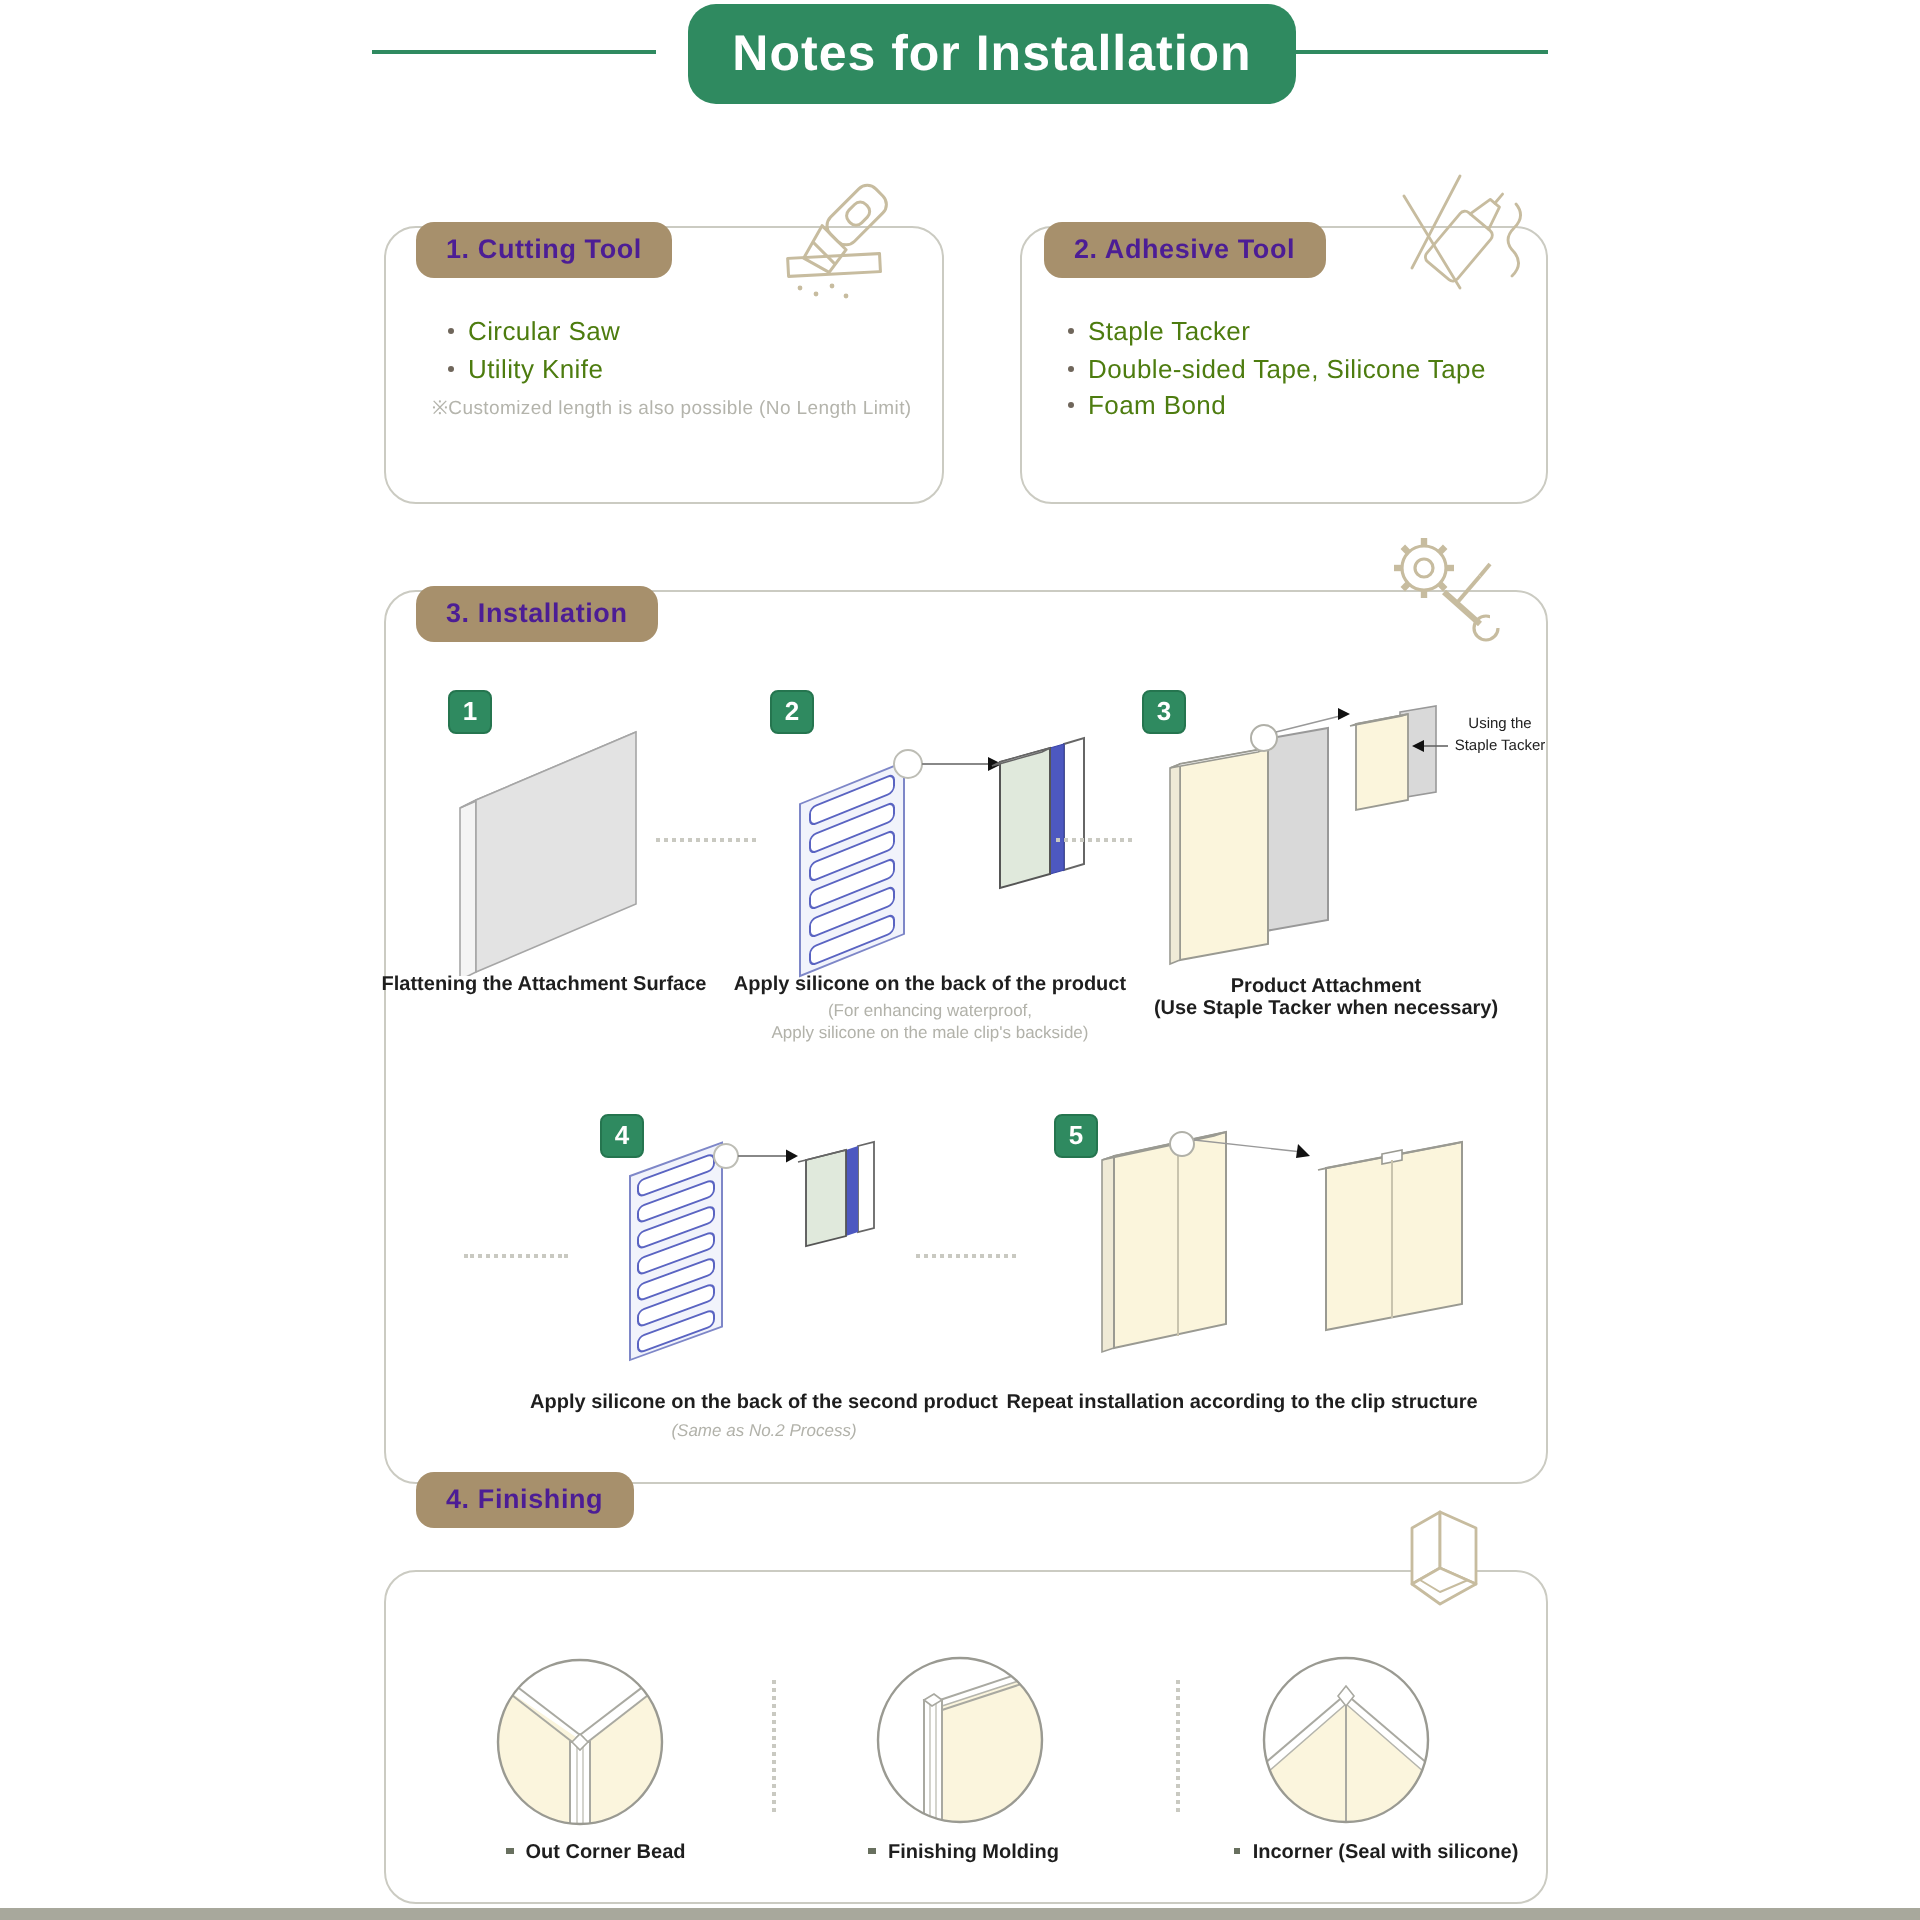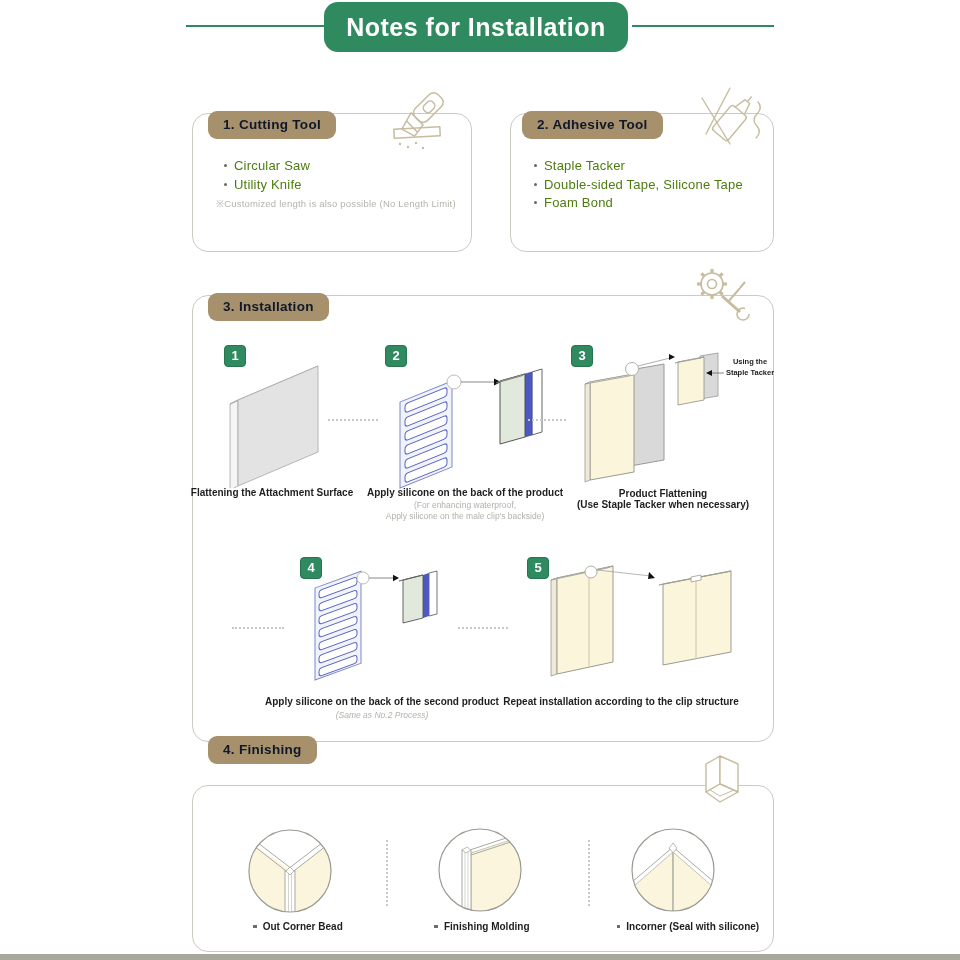--- a/index.html
+++ b/index.html
@@ -1,42 +1,42 @@
 <!DOCTYPE html>
 <html><head>
 <meta charset="utf-8">
 <style>
   html,body{margin:0;padding:0;background:#fff;}
   .page{position:relative;width:960px;height:960px;background:#fff;overflow:hidden;
         font-family:"Liberation Sans",sans-serif;color:#1b1b1b;}
   
   .hline{position:absolute;height:2px;background:#2f8a60;top:25px;}
-  .header-pill{position:absolute;left:324px;top:2px;width:304px;height:50px;background:#2f8a60;
+  .header-pill{position:absolute;left:344px;top:2px;width:304px;height:50px;background:#2f8a60;
         border-radius:14px;color:#fff;font-weight:bold;font-size:25px;letter-spacing:.5px;
         display:flex;align-items:center;justify-content:center;}
   
   .panel{position:absolute;border:1.5px solid #cbcbc2;border-radius:16px;background:#fff;}
-  .sec-label{position:absolute;background:#a7906c;color:#0f172a;font-weight:bold;font-size:13.5px;
+  .sec-label{position:absolute;background:#a7906c;color:#4c1d95;font-weight:bold;font-size:13.5px;
         height:28px;line-height:28px;padding:0 15px;border-radius:9px;letter-spacing:.3px;}
   
   .tool-list{position:absolute;list-style:none;margin:0;padding:0;}
   .tool-item{font-size:13px;font-weight:normal;line-height:18.5px;color:#4d7c0f;letter-spacing:.2px;}
   .tool-item::before{content:"";display:inline-block;width:3px;height:3px;border-radius:50%;
         background:#6f665b;margin-right:7px;vertical-align:3px;}
   .note{position:absolute;font-size:9.5px;color:#b4b4ac;letter-spacing:.2px;}
   
   .badge{position:absolute;width:20px;height:20px;background:#2f8a60;border:1px solid #25754f;
         border-radius:4px;color:#fff;font-weight:bold;font-size:13px;line-height:20px;text-align:center;}
   .diagram{position:absolute;}
   .caption{position:absolute;width:240px;text-align:center;white-space:nowrap;
         font-size:10px;font-weight:bold;color:#1e1e1e;}
   .subcaption{position:absolute;width:240px;text-align:center;white-space:nowrap;
         font-size:8.5px;color:#b2b2aa;}
   .annotation{position:absolute;left:724px;top:356px;width:52px;text-align:center;
-        font-size:7.5px;font-weight:bold;line-height:11px;color:#222;white-space:nowrap;}
+        font-size:7.5px;font-weight:normal;line-height:11px;color:#222;white-space:nowrap;}
   .dots-h{position:absolute;height:0;border-top:2px dotted #c9c9c1;}
   .dots-v{position:absolute;width:0;border-left:2px dotted #c9c9c1;}
   
   .fin-caption{position:absolute;width:240px;top:921px;text-align:center;white-space:nowrap;
         font-size:10px;font-weight:bold;color:#1e1e1e;}
   .fin-caption::before{content:"";display:inline-block;width:3.5px;height:3.5px;
         background:#68705f;margin-right:6px;vertical-align:2px;}
   .footer-bar{position:absolute;left:0;top:954px;width:960px;height:6px;background:#a8a89c;}
 </style>
 </head>
@@ -201,21 +201,21 @@
 
   <div class="dots-h" style="left:328px;top:419px;width:50px;"></div>
   <div class="dots-h" style="left:528px;top:419px;width:38px;"></div>
   <div class="dots-h" style="left:232px;top:627px;width:52px;"></div>
   <div class="dots-h" style="left:458px;top:627px;width:50px;"></div>
 
   <div class="caption" style="left:152px;top:487px;">Flattening the Attachment Surface</div>
   <div class="caption" style="left:345px;top:487px;">Apply silicone on the back of the product</div>
   <div class="subcaption" style="left:345px;top:500px;">(For enhancing waterproof,</div>
   <div class="subcaption" style="left:345px;top:511px;">Apply silicone on the male clip's backside)</div>
-  <div class="caption" style="left:543px;top:488px;">Product Flattening</div>
+  <div class="caption" style="left:543px;top:488px;">Product Attachment</div>
   <div class="caption" style="left:543px;top:499px;">(Use Staple Tacker when necessary)</div>
   <div class="caption" style="left:262px;top:696px;">Apply silicone on the back of the second product</div>
   <div class="subcaption" style="left:262px;top:710px;font-style:italic;">(Same as No.2 Process)</div>
   <div class="caption" style="left:501px;top:696px;">Repeat installation according to the clip structure</div>
 
   <div class="panel" style="left:192px;top:785px;width:580px;height:165px;"></div>
   <div class="sec-label" style="left:208px;top:736px;">4. Finishing</div>
   <svg class="diagram" style="left:694px;top:752px;" width="60" height="64" viewBox="0 0 60 64">
     <g fill="#fff" stroke="#c7bc9f" stroke-width="1.4" stroke-linejoin="round">
       <polygon points="12,12 26,4 26,32 12,40"></polygon>

